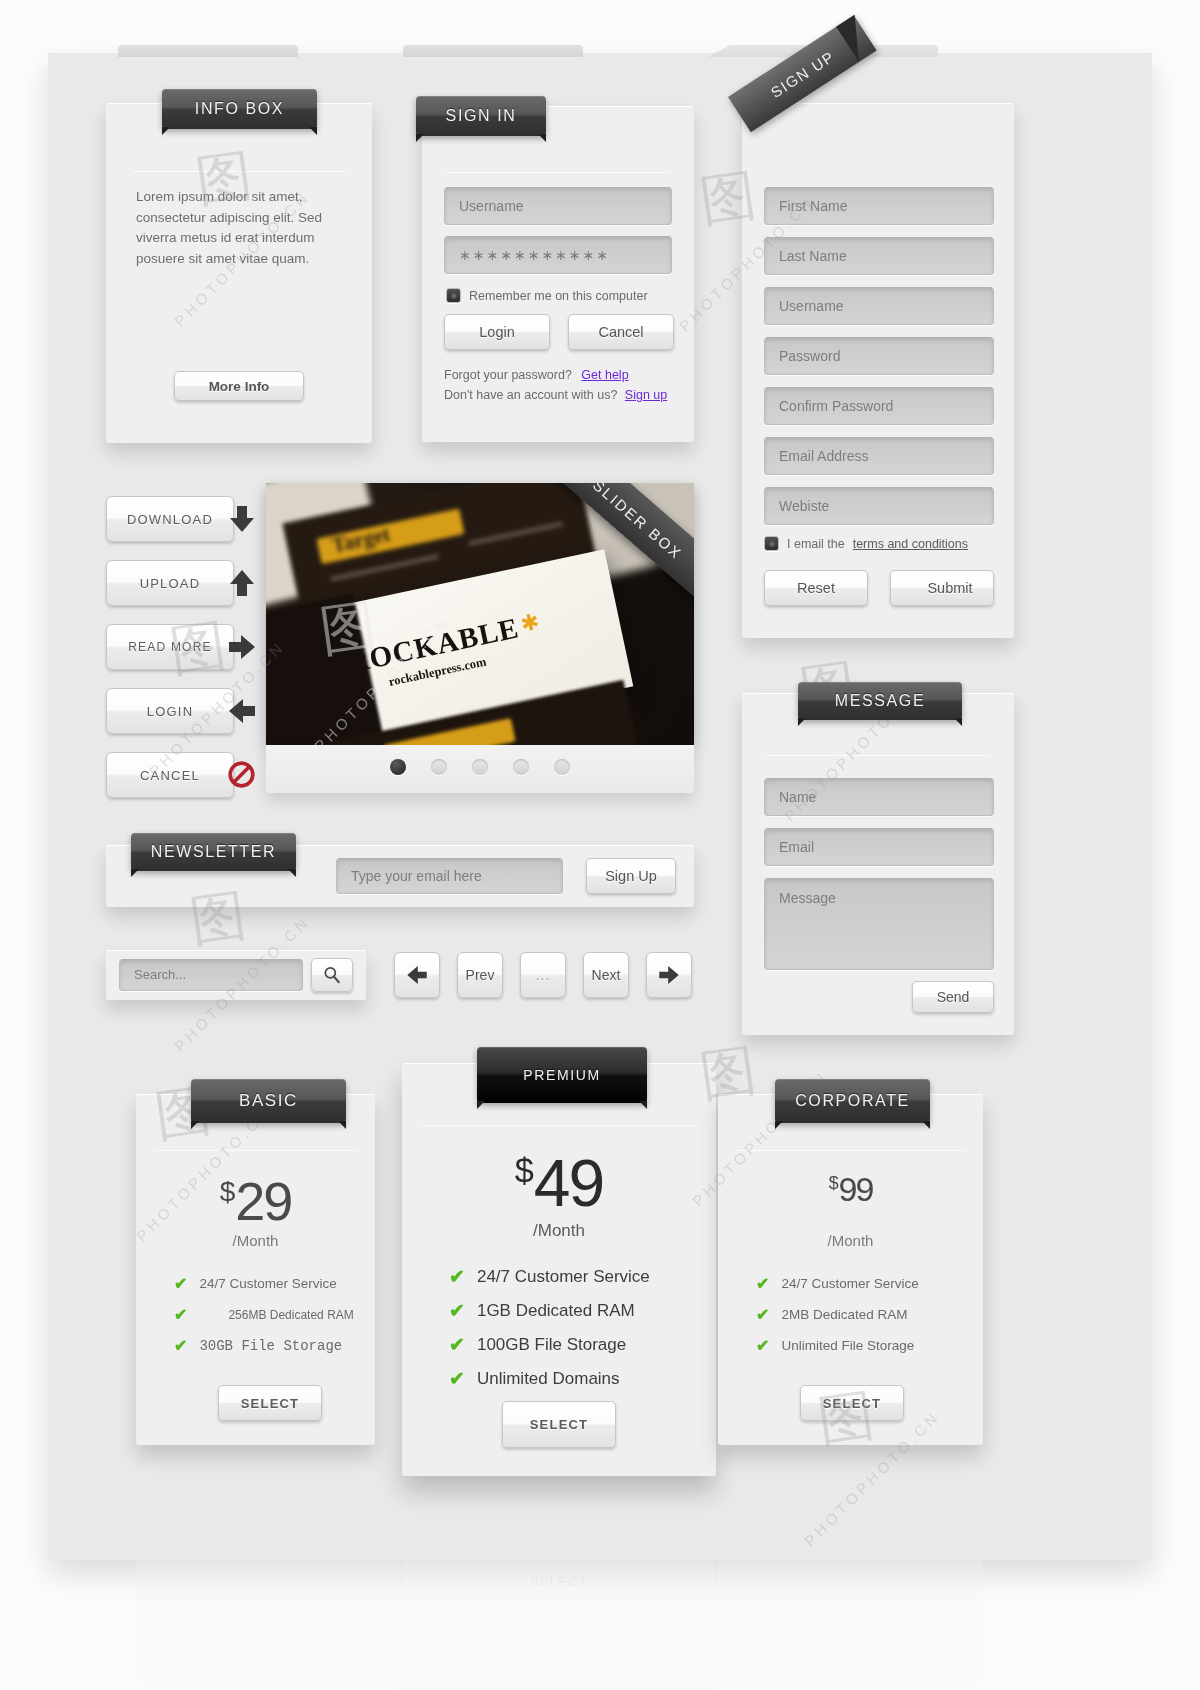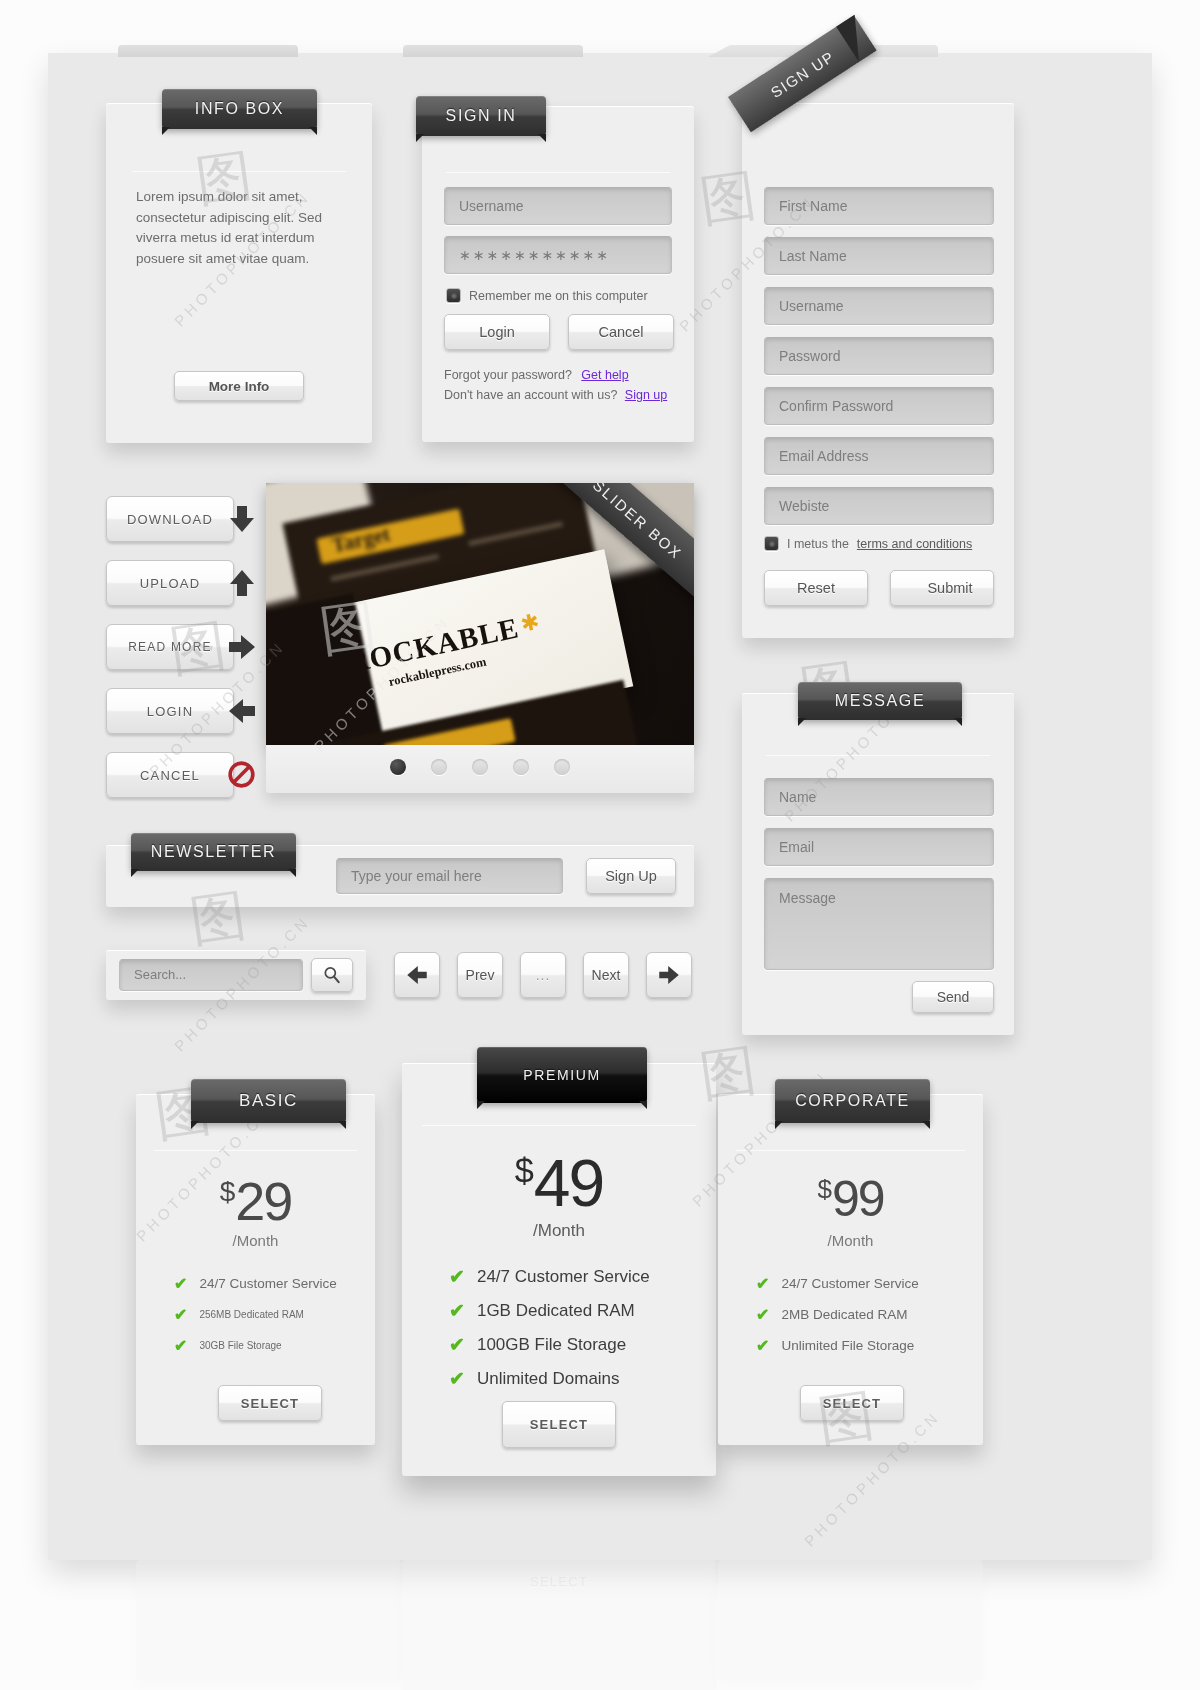--- a/index.html
+++ b/index.html
@@ -243,21 +243,21 @@
   <input class="field" style="position: absolute; left: 22px; width: 230px; top: 184px;" placeholder="Username">
   <input class="field" style="position: absolute; left: 22px; width: 230px; top: 284px;" placeholder="Confirm Password">
   <input class="field" style="position: absolute; left: 22px; width: 230px; top: 234px;" placeholder="Password">
   <input class="field" style="position: absolute; left: 22px; width: 230px; top: 334px;" placeholder="Email Address">
   <input class="field" style="position: absolute; left: 22px; width: 230px; top: 384px;" placeholder="Webiste">
 
   <label style="position:absolute; left:22px; top:433px; display:flex; align-items:center; gap:8px; font-size:12.5px; color:#6b6b6b;">
     <span class="cbox">
         <i></i>
       </span>
-    <span>I metus the</span>
+    <span>I email the</span>
     <a href="#" style="color:#5a5a5a;">terms and conditions</a>
   </label>
 
   <button class="btn" style="position:absolute; left:22px; top:467px; width:104px; height:36px; font-size:14.5px;">Reset</button>
   <button class="btn" style="position:absolute; left:148px; top:467px; width:104px; height:36px; font-size:14.5px;padding-left:16px;">Submit</button>
 </div>
 
 <div style="position:absolute; left:106px; top:496px;">
 
   <div class="lbtn-wrap" style="position:absolute; left:0; top:0;">
@@ -425,25 +425,25 @@
   </div>
   <div class="per" style="position:absolute; left:0; right:0; top:138px; text-align:center; font-size:15px;">/Month</div>
 
   <div style="position:absolute; left:38px; top:180px; display:flex; flex-direction:column; gap:12px;">
     <div class="feat">
       <span class="check">✔</span>
       <span style="font-size:13.5px;">24/7 Customer Service</span>
     </div>
     <div class="feat">
       <span class="check">✔</span>
-      <span style="font-size:10px;">256MB Dedicated RAM</span>
+      <span style="font-size:12px;margin-left:29px;">256MB Dedicated RAM</span>
     </div>
     <div class="feat">
       <span class="check">✔</span>
-      <span style="font-size:10px;">30GB File Storage</span>
+      <span style="font-size:14px;font-family:Liberation Mono, monospace;">30GB File Storage</span>
     </div>
   </div>
 
   <button class="btn btn-caps" style="position:absolute; left:82px; top:291px; width:104px; height:36px; font-weight:bold;">SELECT</button>
 </div>
 
 <div class="price-card" style="left:402px; top:1063px; width:314px; height:413px; box-shadow:0 16px 26px rgba(0,0,0,0.2), inset 0 1px 0 #fff;">
 
   <div class="ribbon" style="left:75px; top:-16px; width:170px; height:56px; font-size:14px;
        background:linear-gradient(#484848 0%, #2d2d2d 45%, #101010 52%, #000 100%);">PREMIUM</div>
@@ -476,21 +476,21 @@
 
   <button class="btn btn-caps" style="position:absolute; left:100px; top:338px; width:114px; height:47px; font-weight:bold;">SELECT</button>
 </div>
 
 <div class="price-card" style="left:718px; top:1094px; width:265px; height:351px;padding-left:8px;">
 
   <div class="ribbon" style="left:57px; top:-15px; width:155px; height:44px; font-size:16px;">CORPORATE</div>
 
   <div class="hr" style="position:absolute; left:18px; right:18px; top:56px;"></div>
 
-  <div class="price-amt" style="position:absolute; left:0; right:0; top:76px; text-align:center; font-size:50px;">
+  <div class="price-amt" style="position:absolute; left:0; right:0; top:76px; text-align:center; font-size:34px;">
     <span class="cur">$</span><span>99</span>
   </div>
   <div class="per" style="position:absolute; left:0; right:0; top:138px; text-align:center; font-size:15px;">/Month</div>
 
   <div style="position:absolute; left:38px; top:180px; display:flex; flex-direction:column; gap:12px;">
     <div class="feat">
       <span class="check">✔</span>
       <span style="font-size:13.5px;">24/7 Customer Service</span>
     </div>
     <div class="feat">

